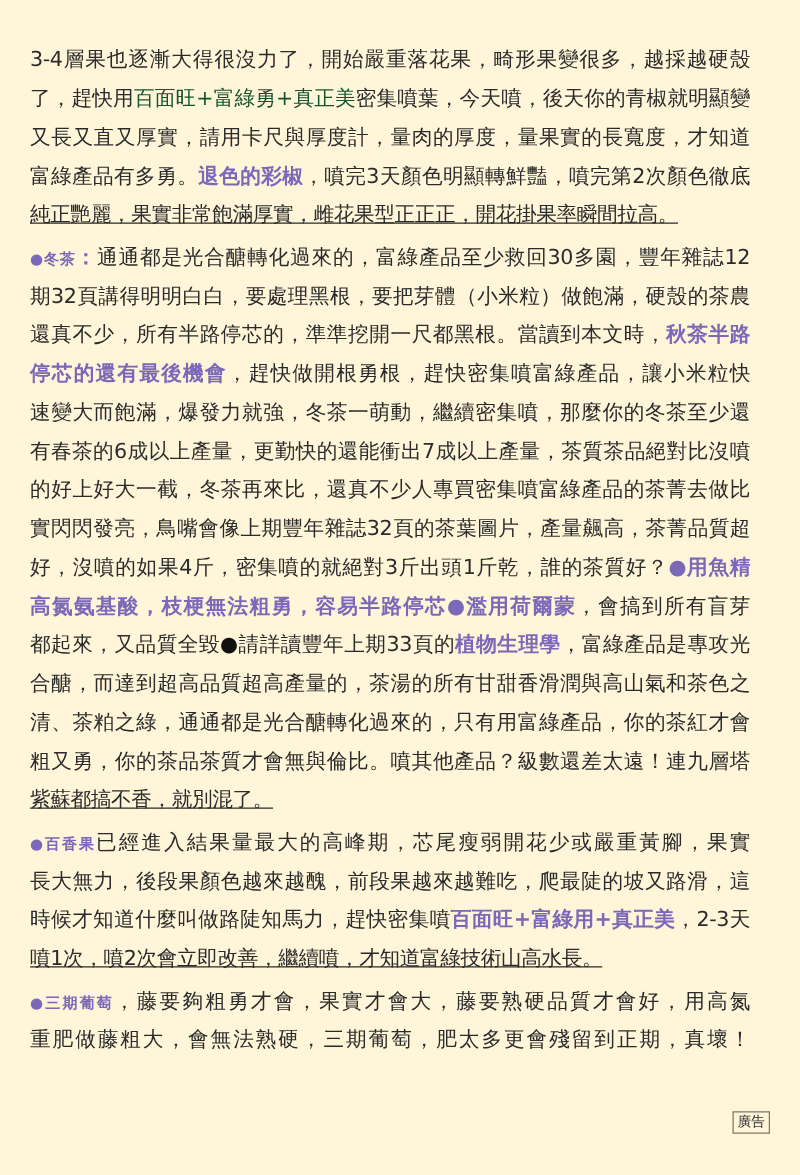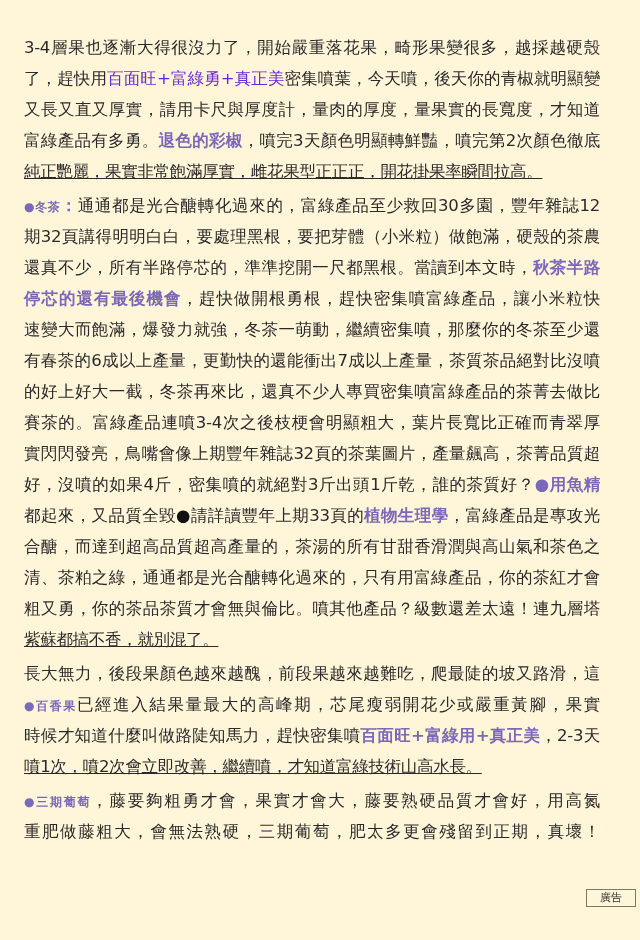--- a/index.html
+++ b/index.html
@@ -12,59 +12,59 @@
   }
   .article { position: absolute; left: 24px; top: 34px; width: 576px; }
   .line {
     height: 31px; line-height: 28px;
     font-size: 16.5px;
     white-space: nowrap;
     text-align: justify; text-align-last: justify;
     letter-spacing: -0.3px;
   }
   .line.last { text-align-last: left; text-decoration: underline; }
-  .red { color: #6d28d9; }
+  .red { color: #14532d; }
   .purple { color: #7B68B8; font-weight: bold; }
   .head { font-size: 12px; }
   .black { color: #111; }
   .ad-tag {
     position: absolute; left: 586px; top: 889px;
     border: 1px solid #7a7a6a; background: #FFF5D9;
-    font-size: 11px; line-height: 14px; padding: 1px 13px;
+    font-size: 11px; line-height: 14px; padding: 1px 3px;
     color: #333;
   }
 </style>
 </head>
 <body>
 
 <div class="article" id="article">
     <div class="line"><span>3-4層果也逐漸大得很沒力了，開始嚴重落花果，畸形果變很多，越採越硬殼</span></div>
     <div class="line"><span>了，趕快用</span><span class="red">百面旺+富綠勇+真正美</span><span>密集噴葉，今天噴，後天你的青椒就明顯變</span></div>
     <div class="line"><span>又長又直又厚實，請用卡尺與厚度計，量肉的厚度，量果實的長寬度，才知道</span></div>
     <div class="line"><span>富綠產品有多勇。</span><span class="purple">退色的彩椒</span><span>，噴完3天顏色明顯轉鮮豔，噴完第2次顏色徹底</span></div>
     <div class="line last"><span>純正艷麗，果實非常飽滿厚實，雌花果型正正正，開花掛果率瞬間拉高。</span></div>
     <div style="height: 3px;"></div>
     <div class="line"><span class="purple head">●冬茶</span><span class="purple">：</span><span>通通都是光合醣轉化過來的，富綠產品至少救回30多園，豐年雜誌12</span></div>
     <div class="line"><span>期32頁講得明明白白，要處理黑根，要把芽體（小米粒）做飽滿，硬殼的茶農</span></div>
     <div class="line"><span>還真不少，所有半路停芯的，準準挖開一尺都黑根。當讀到本文時，</span><span class="purple">秋茶半路</span></div>
     <div class="line"><span class="purple">停芯的還有最後機會</span><span>，趕快做開根勇根，趕快密集噴富綠產品，讓小米粒快</span></div>
     <div class="line"><span>速變大而飽滿，爆發力就強，冬茶一萌動，繼續密集噴，那麼你的冬茶至少還</span></div>
     <div class="line"><span>有春茶的6成以上產量，更勤快的還能衝出7成以上產量，茶質茶品絕對比沒噴</span></div>
     <div class="line"><span>的好上好大一截，冬茶再來比，還真不少人專買密集噴富綠產品的茶菁去做比</span></div>
-    <div class="line"><span>賽茶的。富綠產品連噴3-4次之後枝梗會明顯粗大，葉片長寬比正確而青翠厚</span></div>
     <div class="line"><span>實閃閃發亮，鳥嘴會像上期豐年雜誌32頁的茶葉圖片，產量飆高，茶菁品質超</span></div>
     <div class="line"><span>好，沒噴的如果4斤，密集噴的就絕對3斤出頭1斤乾，誰的茶質好？</span><span class="purple">●用魚精</span></div>
+    <div class="line"><span class="purple">高氮氨基酸，枝梗無法粗勇，容易半路停芯●濫用荷爾蒙</span><span>，會搞到所有盲芽</span></div>
     <div class="line"><span>都起來，又品質全毀</span><span class="black">●</span><span>請詳讀豐年上期33頁的</span><span class="purple">植物生理學</span><span>，富綠產品是專攻光</span></div>
     <div class="line"><span>合醣，而達到超高品質超高產量的，茶湯的所有甘甜香滑潤與高山氣和茶色之</span></div>
     <div class="line"><span>清、茶粕之綠，通通都是光合醣轉化過來的，只有用富綠產品，你的茶紅才會</span></div>
     <div class="line"><span>粗又勇，你的茶品茶質才會無與倫比。噴其他產品？級數還差太遠！連九層塔</span></div>
     <div class="line last"><span>紫蘇都搞不香，就別混了。</span></div>
     <div style="height: 3px;"></div>
+    <div class="line"><span class="purple head">●百香果</span><span>已經進入結果量最大的高峰期，芯尾瘦弱開花少或嚴重黃腳，果實</span></div>
     <div class="line"><span>長大無力，後段果顏色越來越醜，前段果越來越難吃，爬最陡的坡又路滑，這</span></div>
-    <div class="line"><span class="purple head">●百香果</span><span>已經進入結果量最大的高峰期，芯尾瘦弱開花少或嚴重黃腳，果實</span></div>
     <div class="line"><span>時候才知道什麼叫做路陡知馬力，趕快密集噴</span><span class="purple">百面旺+富綠用+真正美</span><span>，2-3天</span></div>
     <div class="line last"><span>噴1次，噴2次會立即改善，繼續噴，才知道富綠技術山高水長。</span></div>
     <div style="height: 3px;"></div>
     <div class="line"><span class="purple head">●三期葡萄</span><span>，藤要夠粗勇才會，果實才會大，藤要熟硬品質才會好，用高氮</span></div>
     <div class="line"><span>重肥做藤粗大，會無法熟硬，三期葡萄，肥太多更會殘留到正期，真壞！</span></div>
   </div>
 
 <div class="ad-tag">廣告</div>
 
 </body></html>

